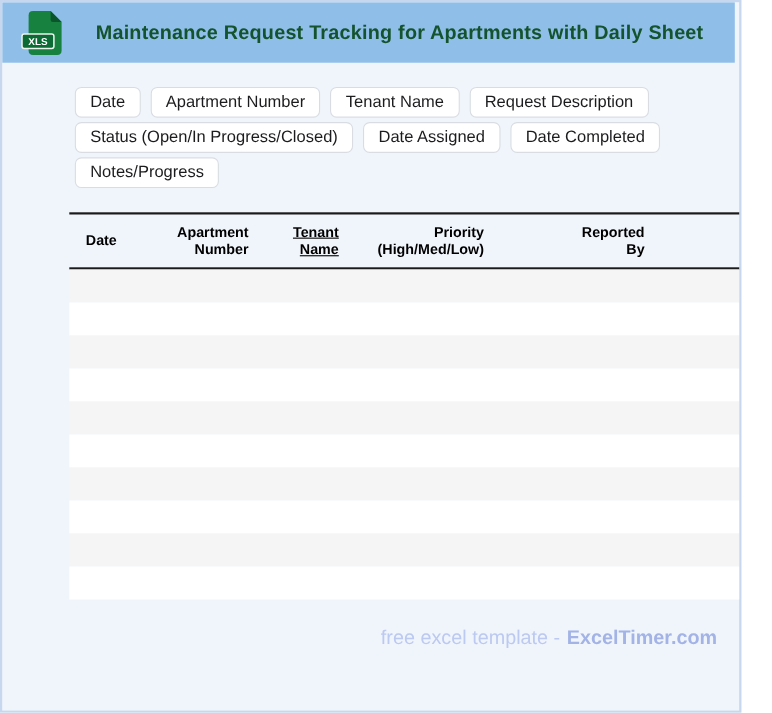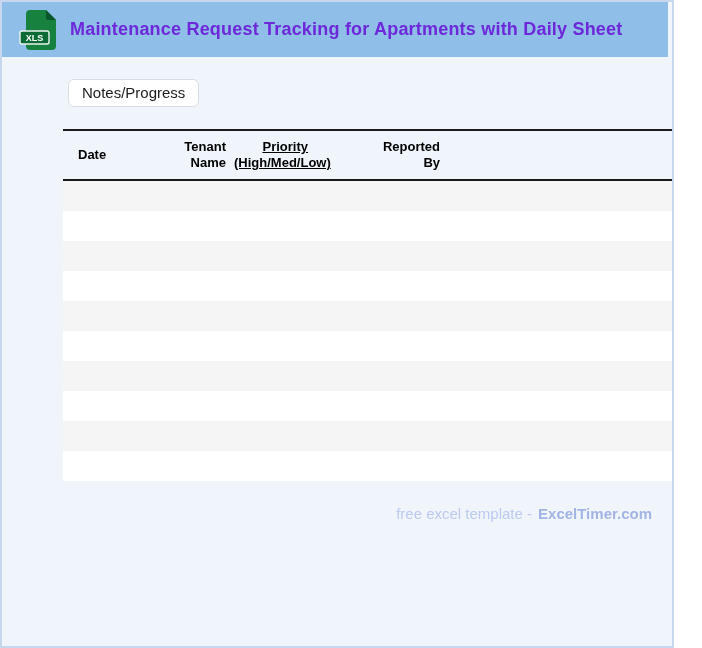--- a/index.html
+++ b/index.html
@@ -14,21 +14,21 @@
 
   
   .header {
     width: 666px; height: 55px;
     background: var(--header-bg, #8FBEE9);
     display: flex; align-items: center;
     padding-left: 16px; box-sizing: border-box;
   }
   .file-icon { width: 40px; height: 44px; flex: 0 0 auto; margin-right: 12px; display: inline-block; }
   .title {
-    margin: 0; color: #6d28d9; font-size: 18px; font-weight: 700;
+    margin: 17px; color: #14532d; font-size: 18px; font-weight: 700;
     letter-spacing: 0.2px; white-space: nowrap;
   }
 
   
   .chips { padding: 22px 0 0 66px; }
   .chip-row { height: 32px; }
   .chip {
     display: inline-block; box-sizing: border-box; height: 28px;
     margin-right: 9px; padding: 0 13px;
     background: var(--chip-bg, #FFFFFF);
@@ -56,21 +56,21 @@
   .th:nth-child(5) { width: 146px; }
   .th:nth-child(6) { width: 84px; }
 
   .tr { height: 30px; }
   .tr:nth-child(odd)  { background: var(--row-alt, #F5F5F5); }
   .tr:nth-child(even) { background: var(--row-base, #FFFFFF); }
 
   
   .footer {
     margin-top: 24px; padding-right: 20px; text-align: right;
-    font-size: 15px; color: var(--footer-tagline, #BCC9F0);
+    font-size: 18px; color: var(--footer-tagline, #BCC9F0);
   }
   .brand {
     font-weight: 700; color: var(--footer-brand, #A3B3E6);
     text-decoration: none; margin-left: 6px; cursor: pointer;
   }
 </style>
 </head>
 <body>
 
 <div class="page">
@@ -81,26 +81,30 @@
         <path d="M12 2 H28 L38 12 V38 Q38 42 34 42 H12 Q8 42 8 38 V6 Q8 2 12 2 Z" fill="#17813F"></path>
         <path d="M28 2 L38 12 H30 Q28 12 28 10 Z" fill="#0B552A"></path>
         <rect x="2" y="23" width="29" height="13" rx="2" fill="#0C6B34" stroke="#EAF4EC" stroke-width="1.4"></rect>
         <text x="16.5" y="33" text-anchor="middle" font-size="9" font-weight="bold" fill="#FFFFFF" font-family="Liberation Sans, sans-serif">XLS</text>
       </svg>
     </span>
     <h1 class="title">Maintenance Request Tracking for Apartments with Daily Sheet</h1>
   </div>
 
   <div class="chips" id="chips">
+      <div class="chip-row"><button class="chip">Date</button><button class="chip">Apartment Number</button><button class="chip">Tenant Name</button><button class="chip">Request Description</button></div>
+      <div class="chip-row"><button class="chip">Status (Open/In Progress/Closed)</button><button class="chip">Date Assigned</button><button class="chip">Date Completed</button></div>
       <div class="chip-row"><button class="chip">Notes/Progress</button></div>
     </div>
 
   <div class="table">
     <div class="thead" id="thead">
         <div class="th">Date</div>
+        <div class="th">Apartment
+Number</div>
         <div class="th">Tenant
 Name</div>
         <div class="th">Priority
 (High/Med/Low)</div>
         <div class="th">Reported
 By</div>
       </div>
     <div class="tbody" id="tbody">
         <div class="tr"></div>
         <div class="tr"></div>

